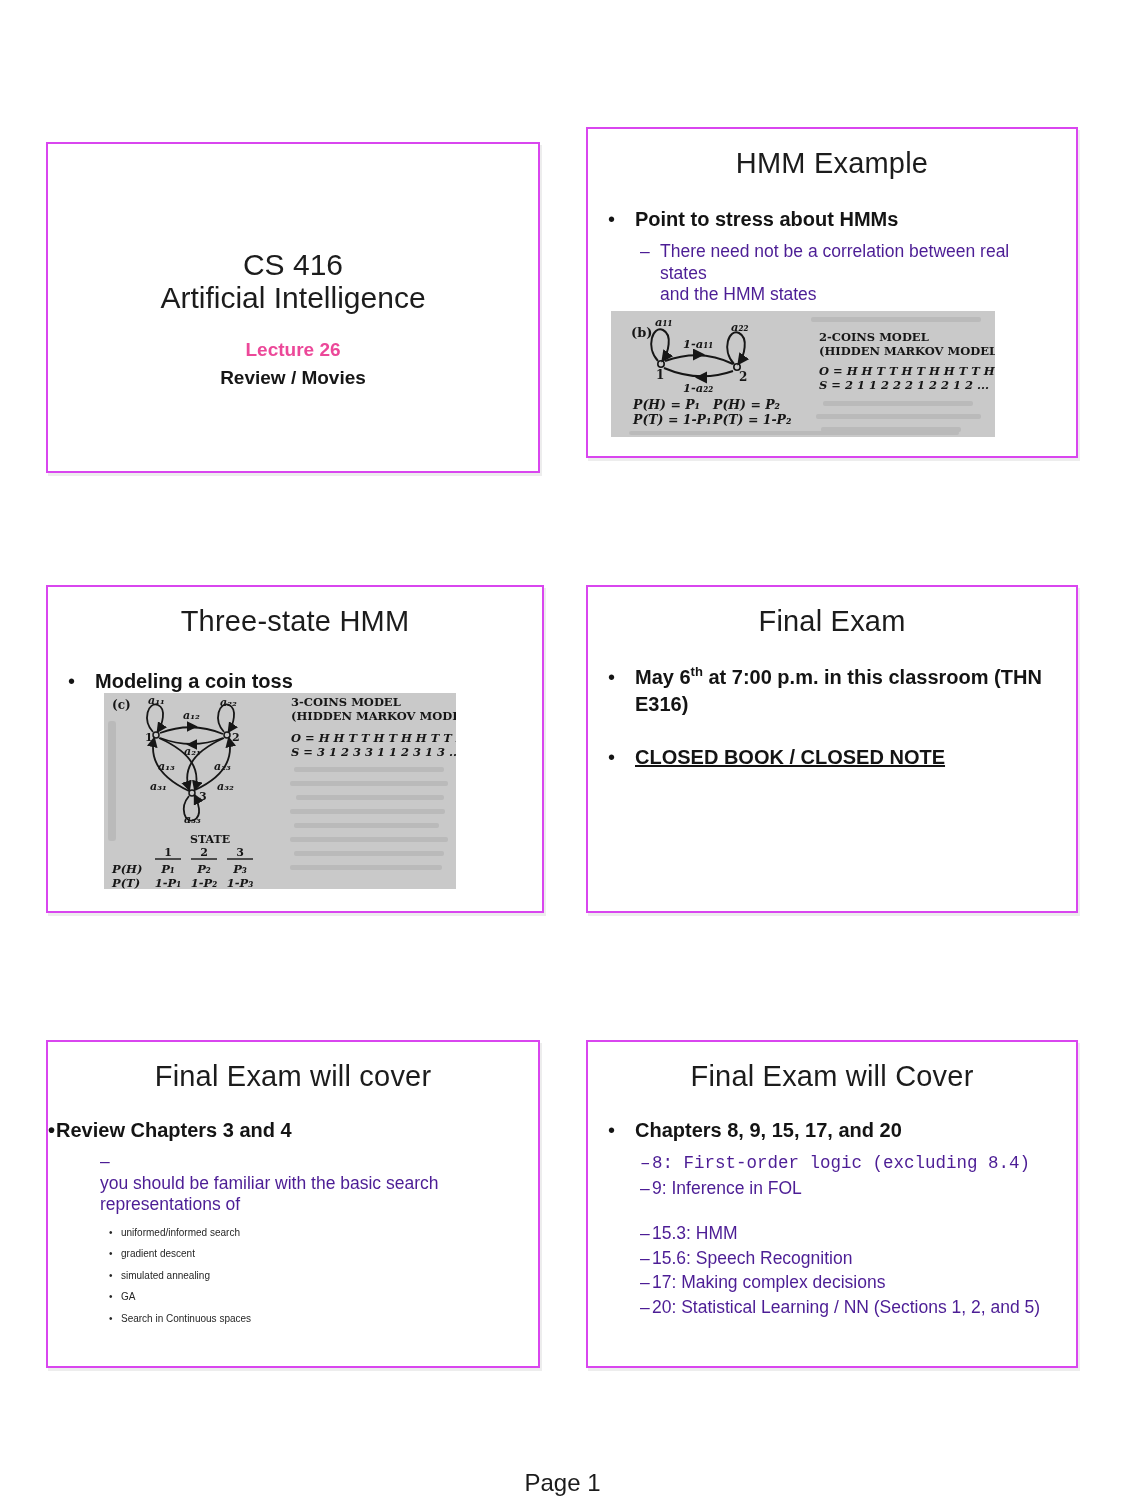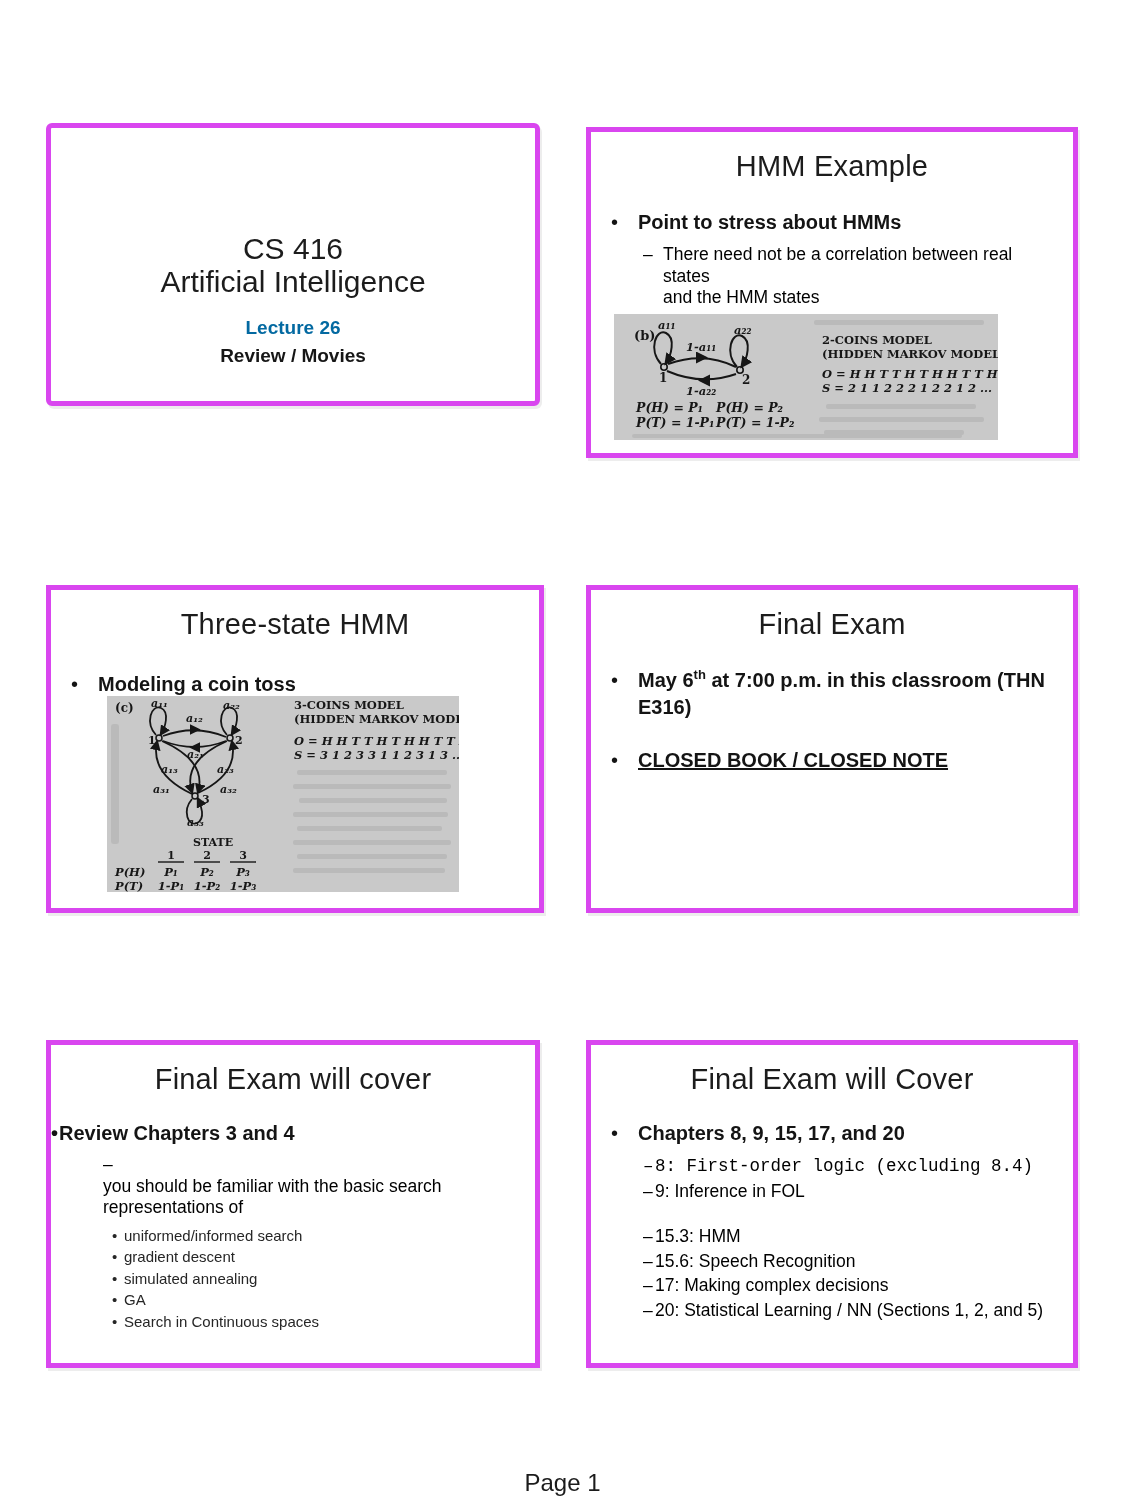--- a/index.html
+++ b/index.html
@@ -4,61 +4,61 @@
 <style>
   html,body { margin:0; padding:0; }
   body {
     width:1125px; height:1500px; position:relative;
     background:#ffffff; color:#1f1f1f;
     font-family:"Liberation Sans", sans-serif;
     overflow:hidden;
   }
   .slide {
     position:absolute; background:#fff;
-    border:5px solid #d946ef; box-sizing:border-box;
+    border:2px solid #d946ef; box-sizing:border-box;
     box-shadow:2px 3px 0 rgba(0,0,0,0.07);
   }
-  #slide1 { left:46px;  top:123px;  width:494px; height:283px;border-radius:6px; }
+  #slide1 { left:46px;  top:142px;  width:494px; height:331px; }
   #slide2 { left:586px; top:127px;  width:492px; height:331px; }
   #slide3 { left:46px;  top:585px;  width:498px; height:328px; }
   #slide4 { left:586px; top:585px;  width:492px; height:328px; }
   #slide5 { left:46px;  top:1040px; width:494px; height:328px; }
   #slide6 { left:586px; top:1040px; width:492px; height:328px; }
 
   .slide-title {
     text-align:center; font-size:29px; font-weight:400;
     margin:17px 6px 0 6px; line-height:34px; color:#1c1c1c;
     letter-spacing:0.2px;
   }
   
   .l1 {
     position:relative; font-size:20px; font-weight:bold;
     padding-left:47px; padding-right:8px; line-height:27px; color:#141414;
   }
   .l1::before { content:"\2022"; position:absolute; left:20px; font-weight:400; }
   
   .l2 {
     position:relative; font-size:17.5px; font-weight:400;
-    padding-left:72px; padding-right:16px; line-height:21.5px; color:#000000;
+    padding-left:72px; padding-right:16px; line-height:21.5px; color:#4c1d95;
   }
   .l2::before { content:"\2013"; position:absolute; left:52px; }
   
   .l3 {
     position:relative; font-size:14.5px; font-weight:400;
     line-height:21.5px; color:#262626;
   }
   .l3.s2 { padding-left:106px; }
   .l3.s2::before { content:"\2022"; position:absolute; left:90px; }
-  .l3.s5 { padding-left:73px; font-size:15px; }
+  .l3.s5 { padding-left:73px; font-size:10px; }
   .l3.s5::before { content:"\2022"; position:absolute; left:61px; }
 
   
   .s1-block { text-align:center; }
   .s1-title { margin-top:104px; font-size:30px; line-height:33px; font-weight:400; color:#1c1c1c; }
-  .s1-sub1  { margin-top:17px; font-size:19px; font-weight:bold; line-height:26px; color:#0369a1; }
+  .s1-sub1  { margin-top:23px; font-size:19px; font-weight:bold; line-height:26px; color:#ec4899; }
   .s1-sub2  { margin-top:2px;  font-size:19px; font-weight:bold; line-height:26px; color:#161616; }
 
   
   .s5-b1 {
     font-size:20px; font-weight:bold; line-height:27px; color:#141414;
   }
   .s5-b1::before { content:"\2022"; font-weight:700; margin-right:1px; }
 
   sup.th { font-size:13px; vertical-align:super; line-height:0; }
 

